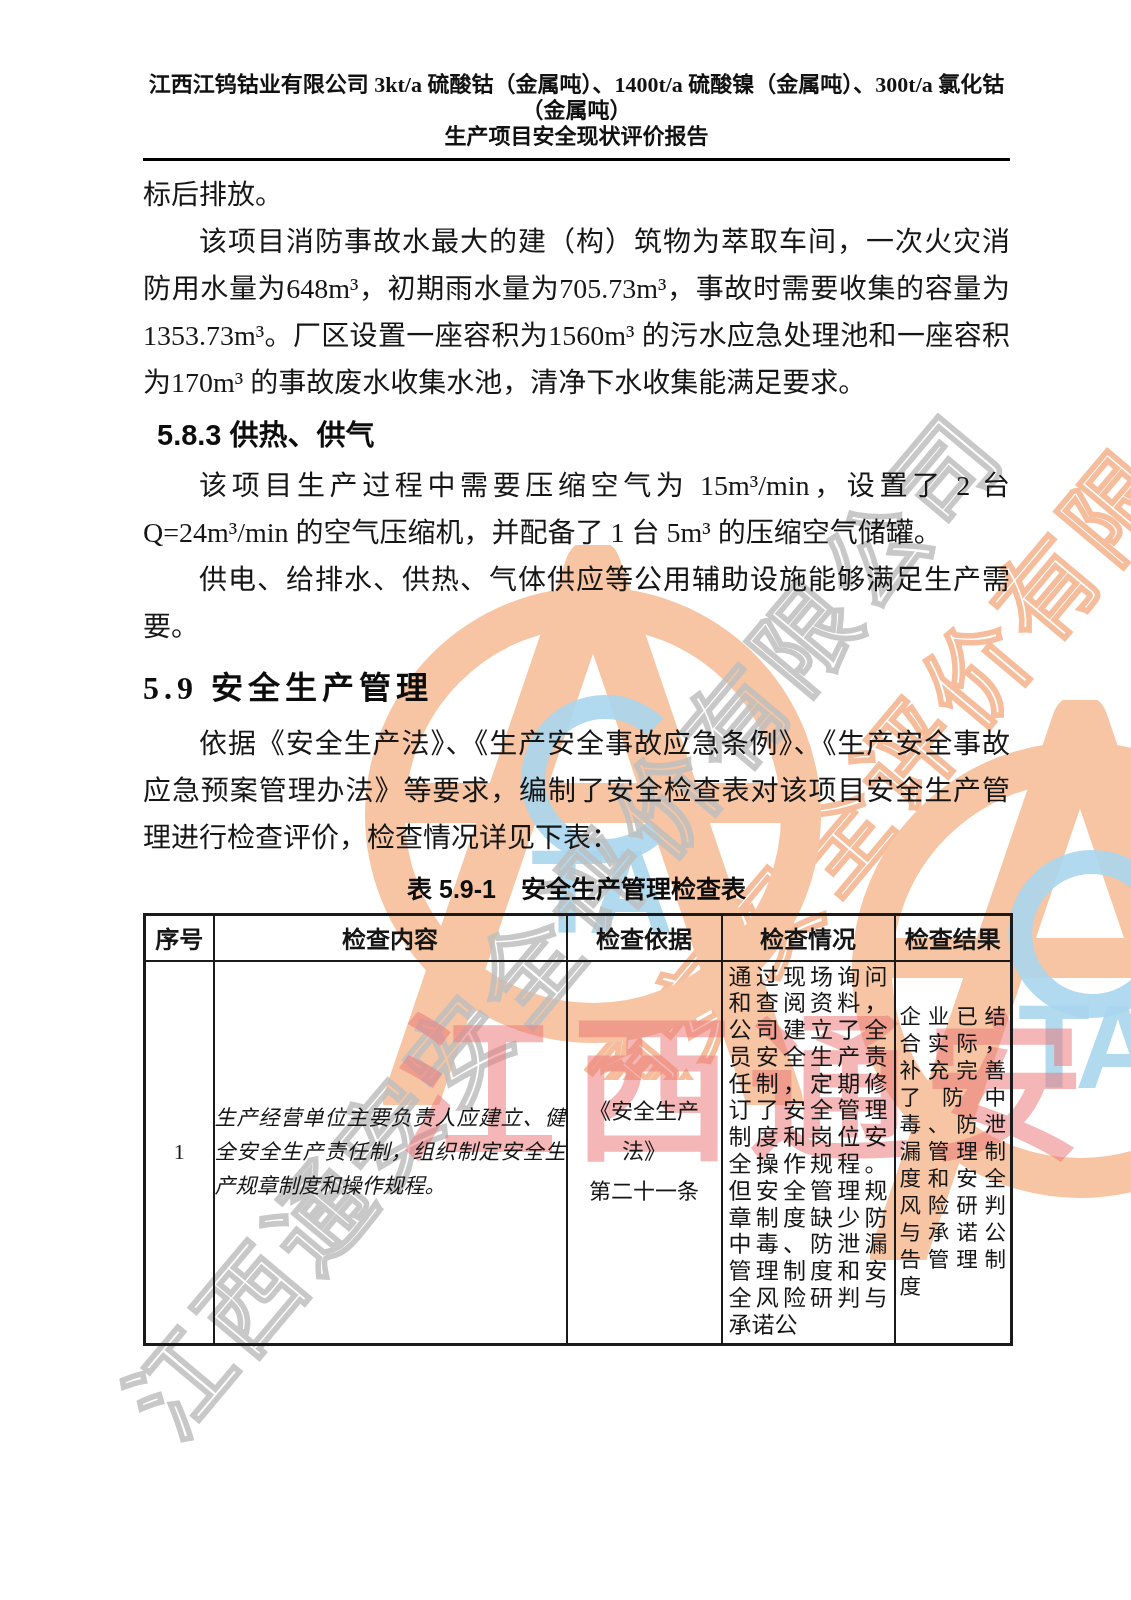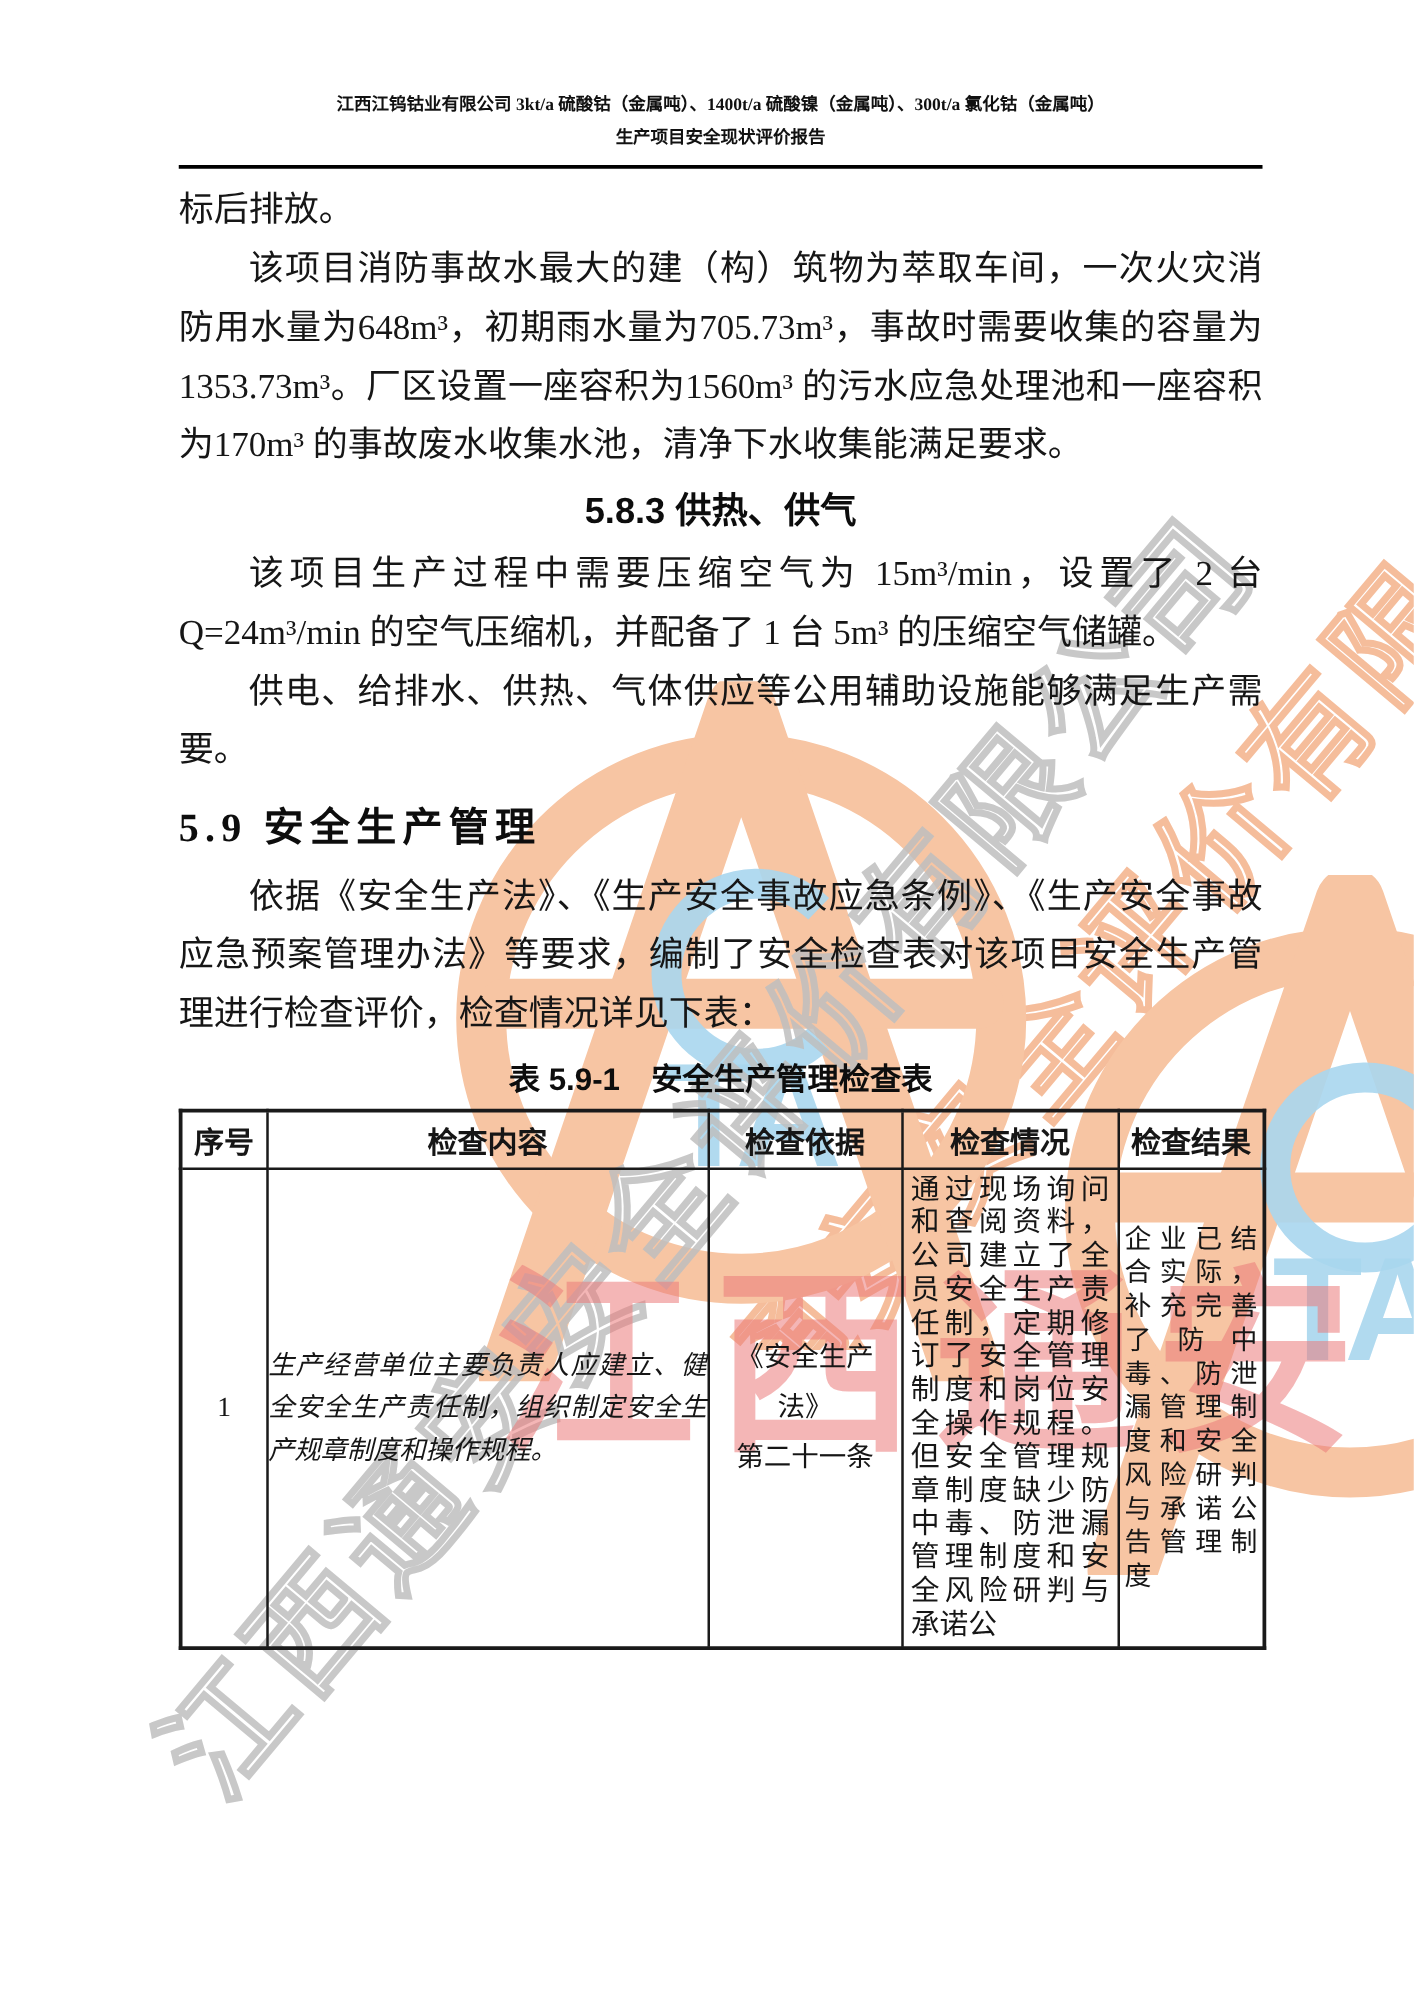--- a/index.html
+++ b/index.html
@@ -33,28 +33,28 @@
     font-weight:bold;font-size:160px;letter-spacing:16px;line-height:1;
     color:rgba(235,122,122,0.55);white-space:nowrap;
   }
   .logo-svg{position:absolute;}
   .logo-main{left:343px;top:545px;}
   .logo-right{left:830px;top:700px;}
 
   
   .content{position:relative;z-index:2;width:867px;margin:0 0 0 143px;padding-top:72px;}
   .doc-header{
-    text-align:center;font-size:14px;line-height:26px;font-weight:600;
+    text-align:center;font-size:22px;line-height:26px;font-weight:600;
     border-bottom:3px solid #000;padding-bottom:8px;margin-bottom:10px;color:#111;
   }
   p.body-text{margin:0;font-size:28px;line-height:47px;text-align:justify;}
   p.indent{text-indent:2em;}
   .h-sans{
     font-family:"Liberation Sans","DejaVu Sans",sans-serif;
-    font-weight:bold;font-size:29px;line-height:38px;margin:10px 0 8px;color:#0d0d0d;text-align:center;
+    font-weight:bold;font-size:29px;line-height:38px;margin:10px 14px 8px;color:#0d0d0d;
   }
   .h-kai{
     font-weight:bold;font-size:32px;line-height:44px;letter-spacing:5px;
     margin:16px 0 10px;color:#0d0d0d;
   }
   .table-title{
     text-align:center;font-family:"Liberation Sans","DejaVu Sans",sans-serif;
     font-weight:bold;font-size:25px;margin:8px 0 8px;color:#0d0d0d;
   }
   table.check-table{

